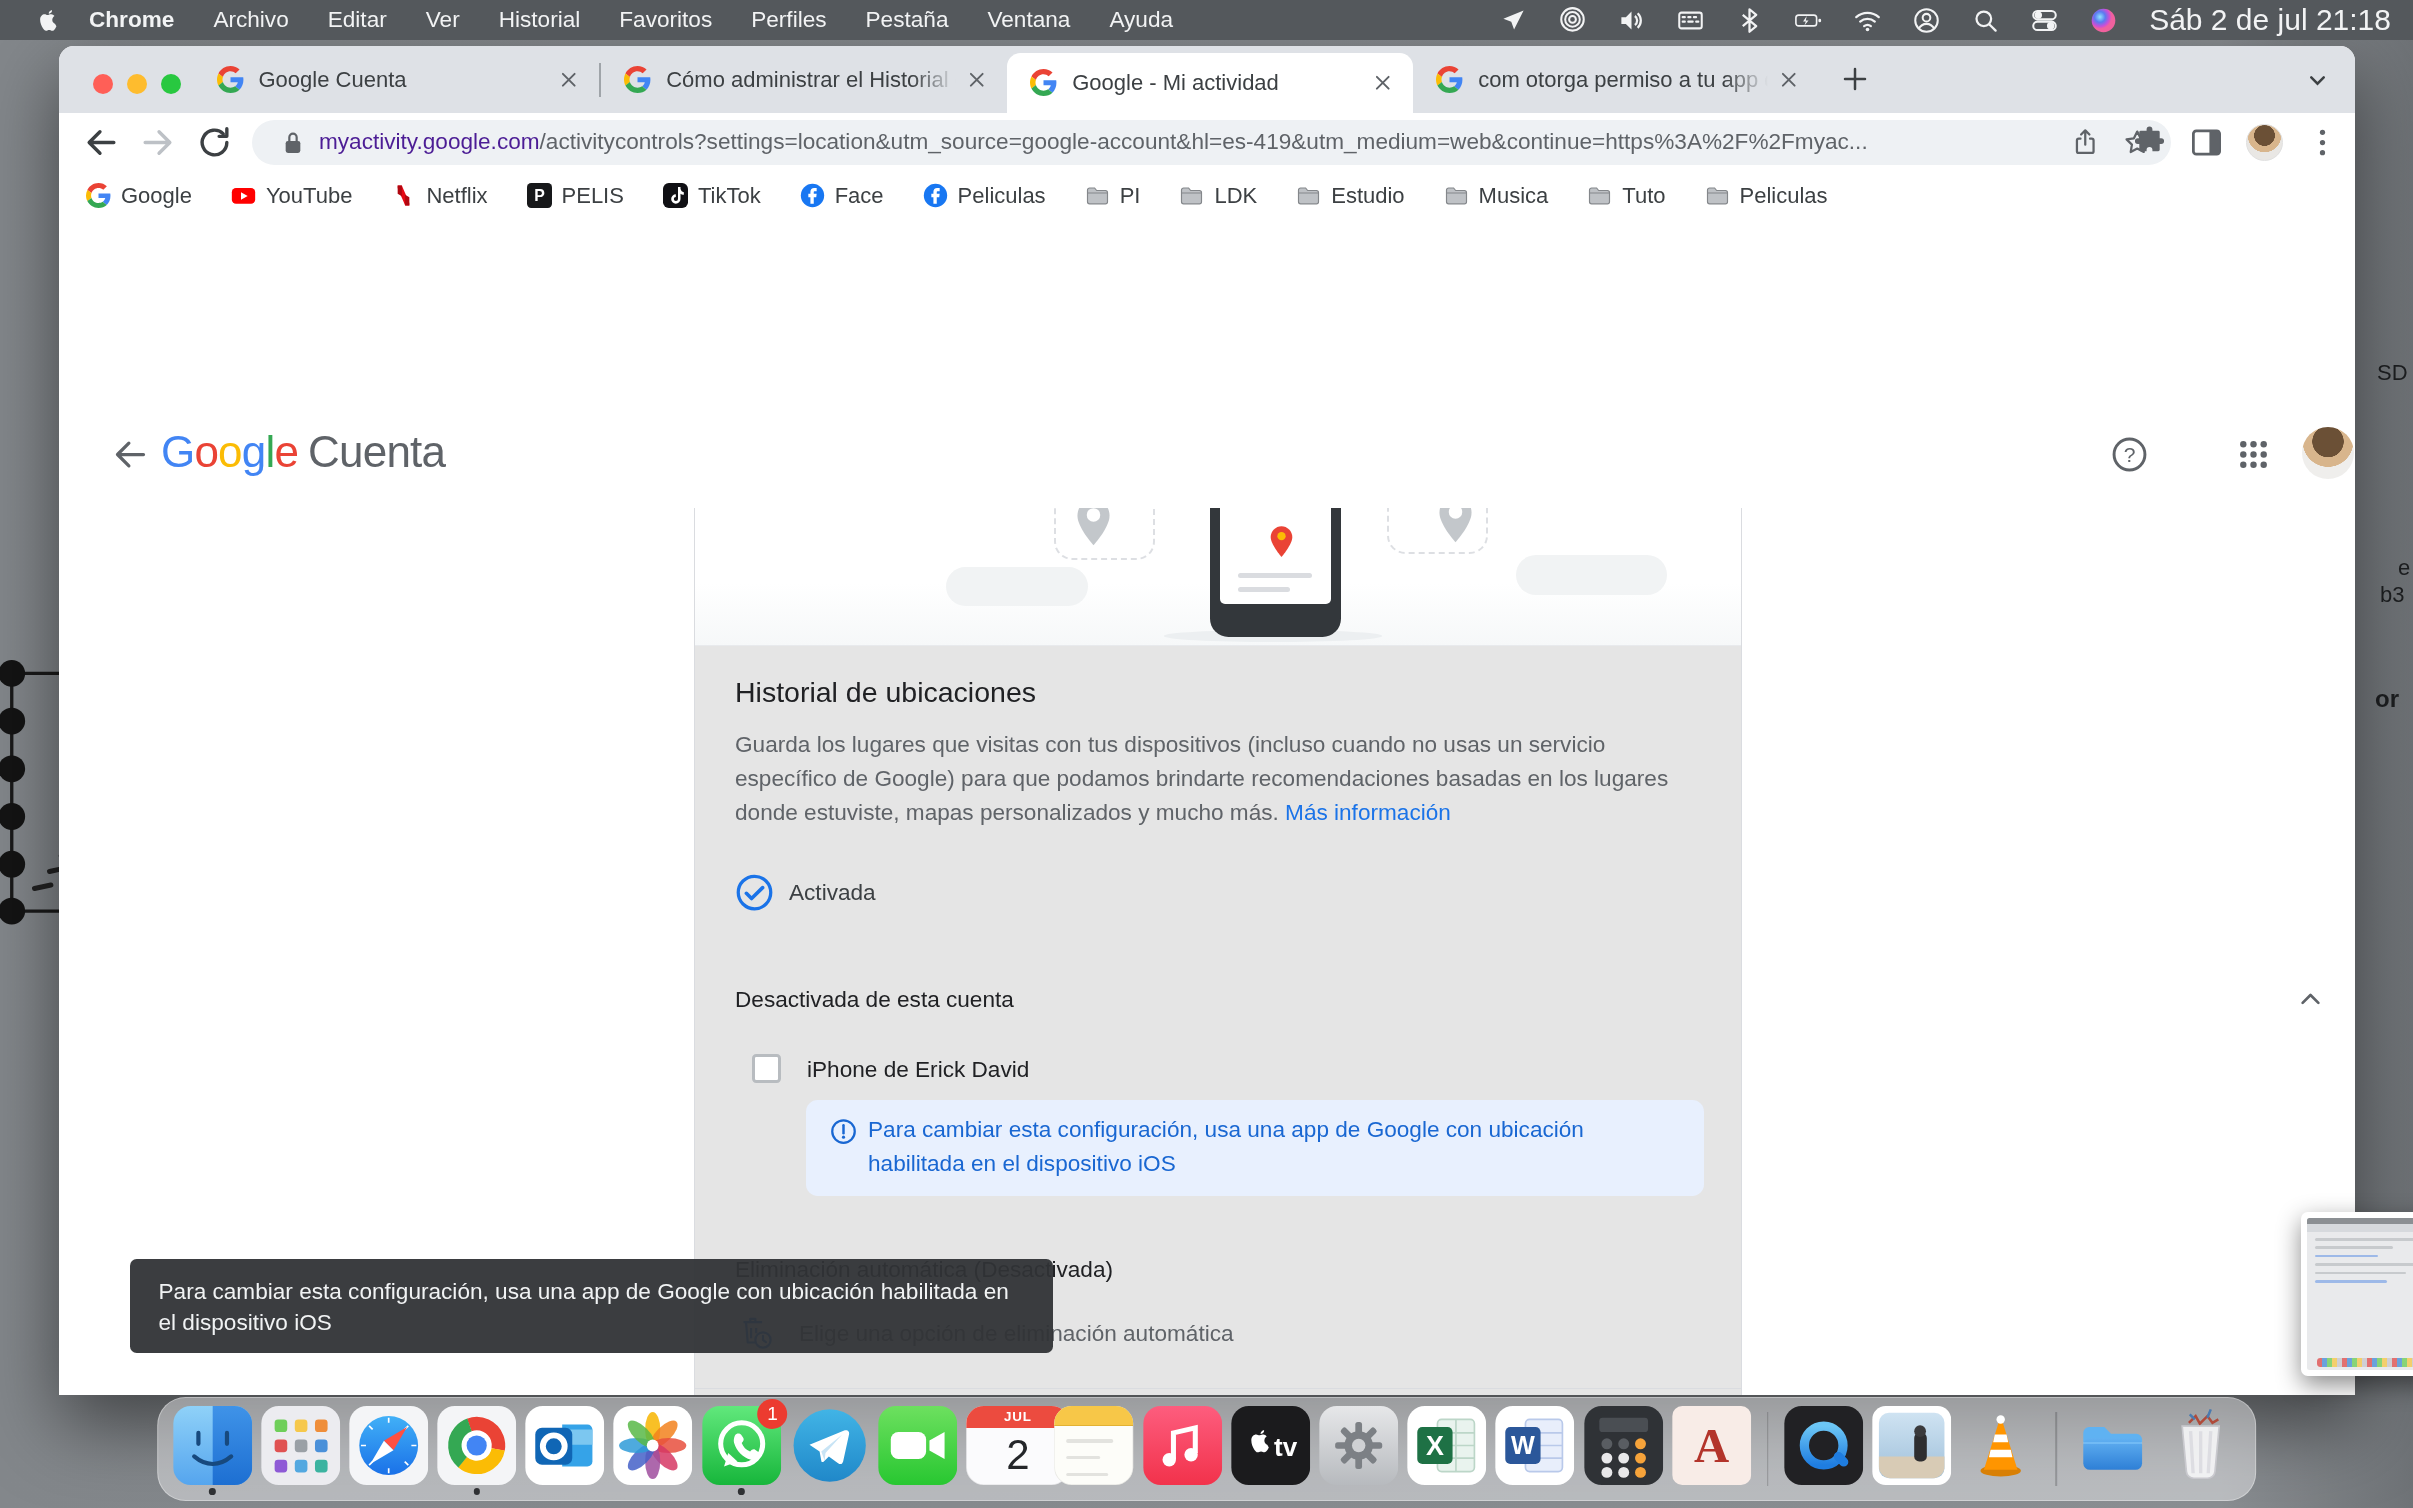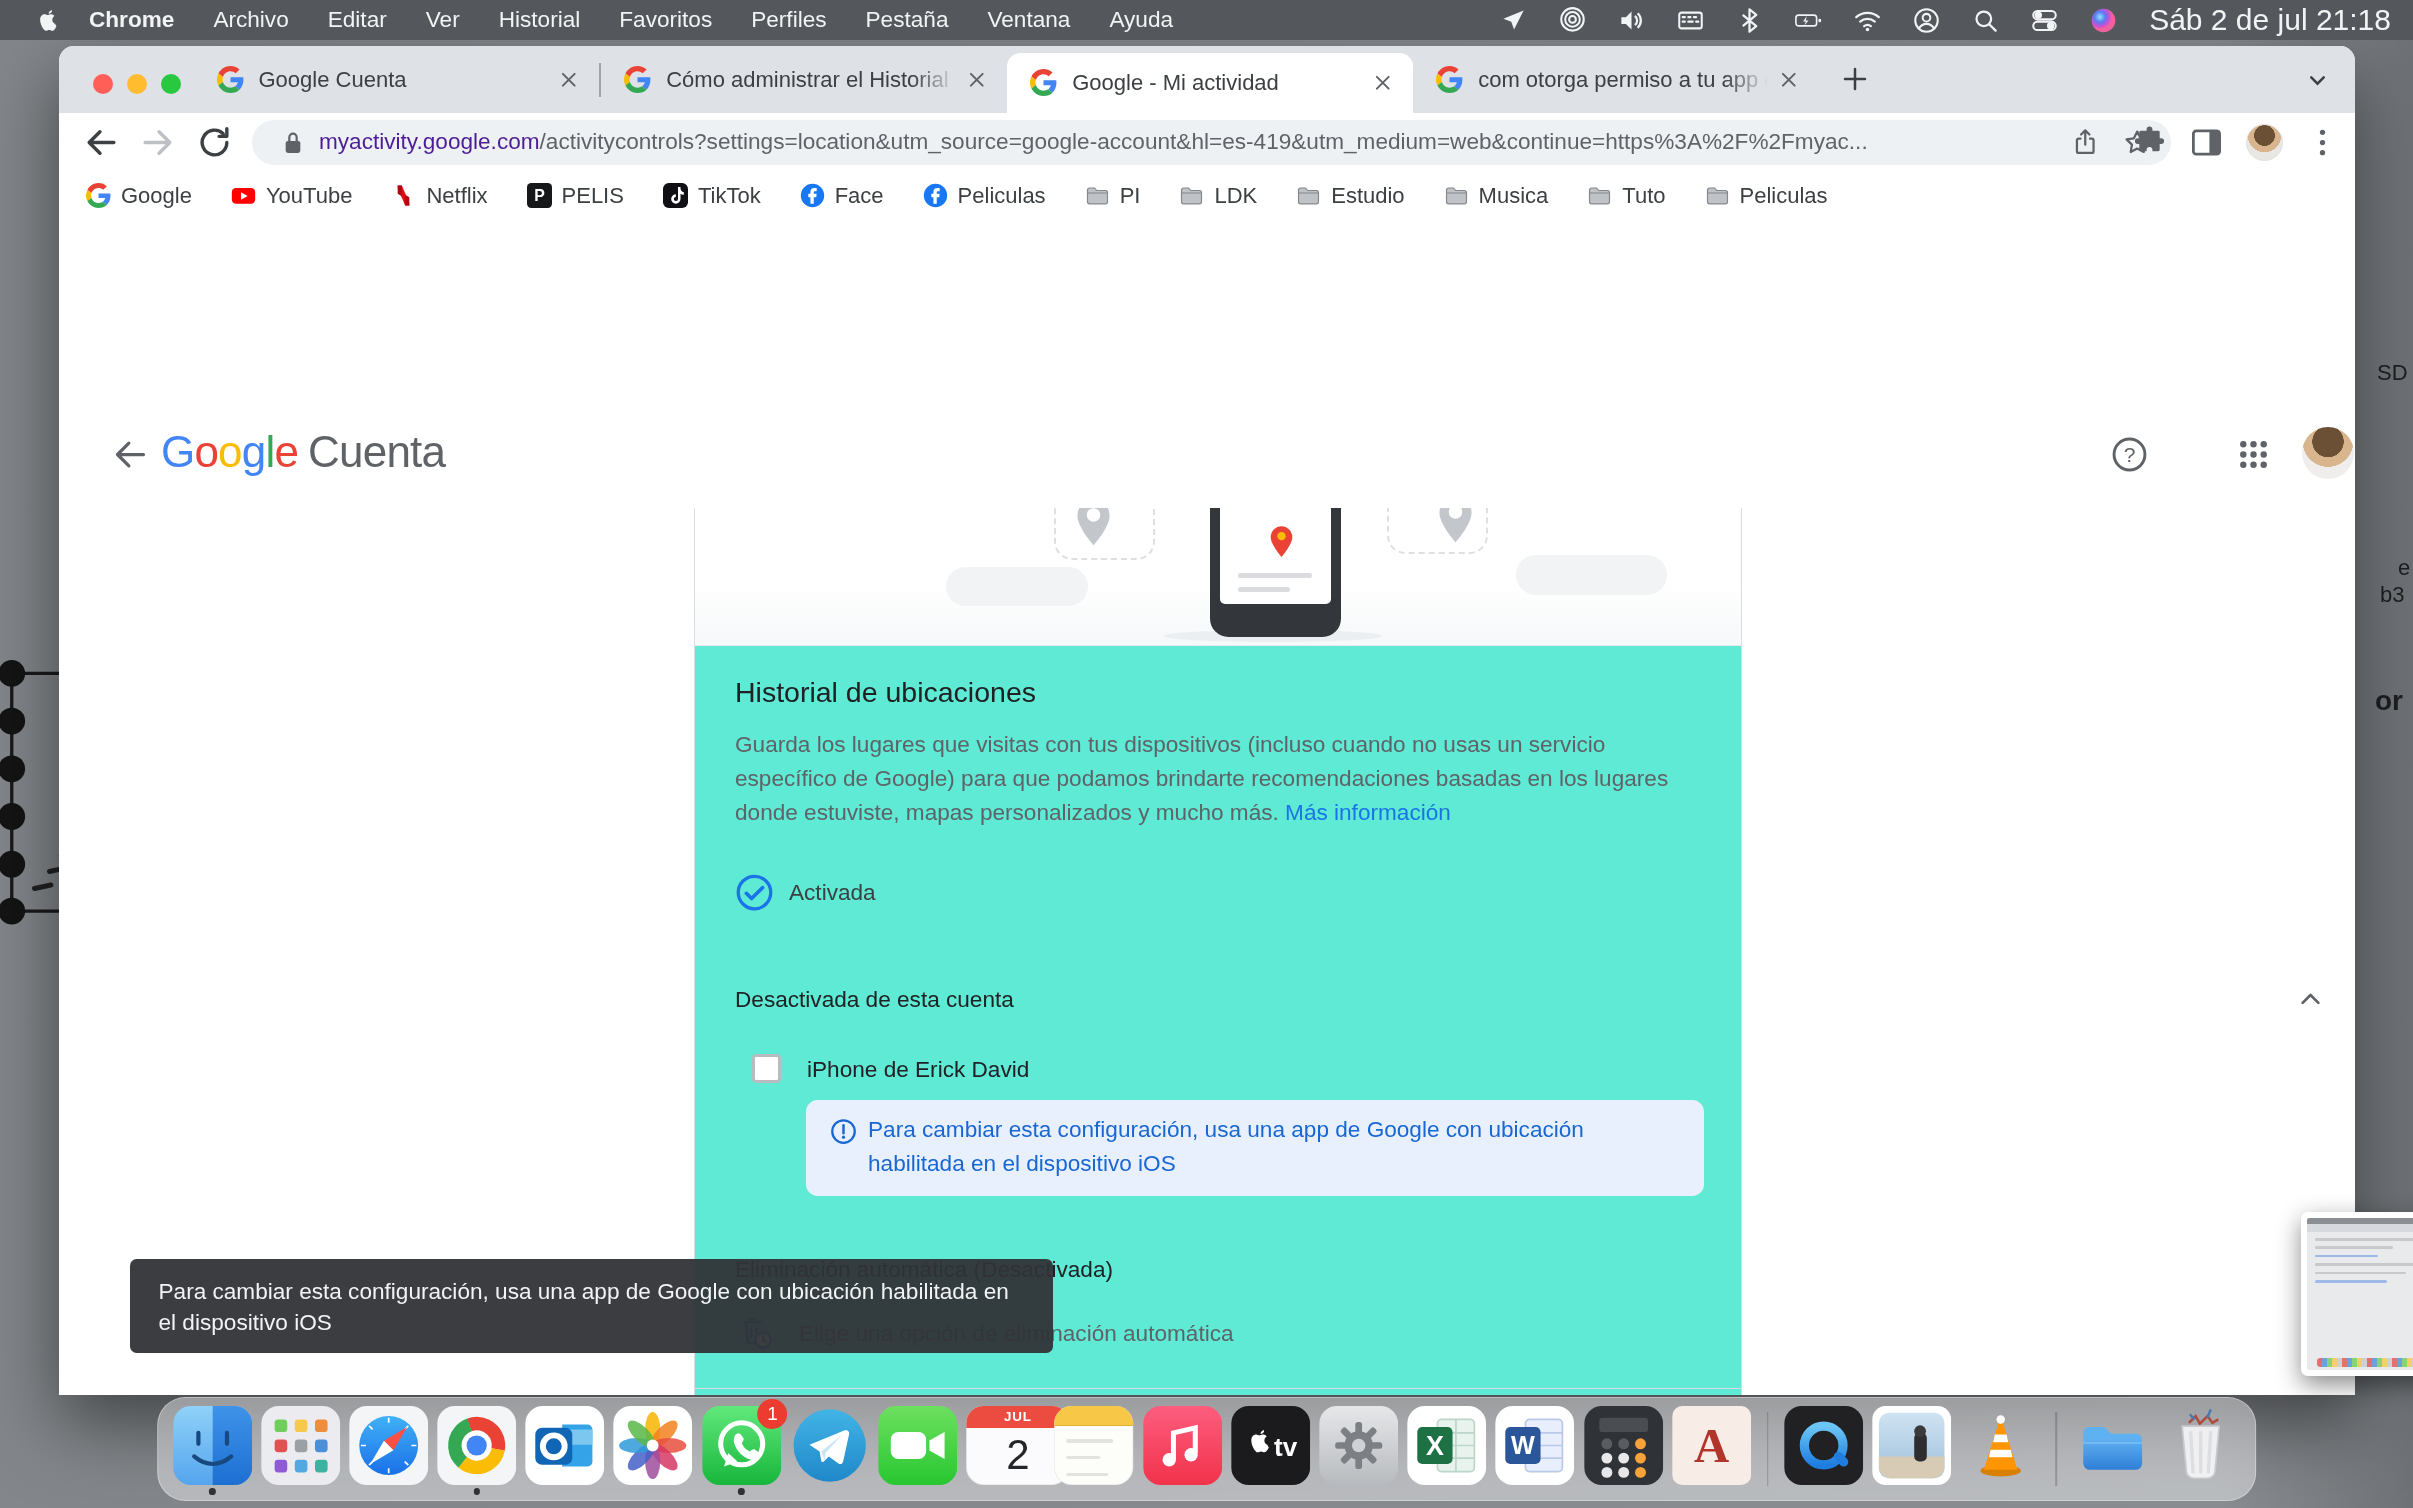--- a/index.html
+++ b/index.html
@@ -2,21 +2,21 @@
 <html style="font-size:13.4px"><head>
 <meta charset="utf-8">
 <style>
   * { margin:0; padding:0; box-sizing:border-box; }
   html,body { width:2413px; height:1508px; overflow:hidden; }
   body { font-family:"Liberation Sans", sans-serif; background:#85898d; position:relative; }
 
   
   .desktop { position:absolute; inset:0; background:linear-gradient(90deg,#83878b 0%,#8a8e92 92%,#6e7276 100%); overflow:hidden; }
   .desk-frag { position:absolute; color:#1d1f21; font-size:22px; }
-  .desk-frag.big { font-size:28px; font-weight:700; }
+  .desk-frag.big { font-size:24px; font-weight:700; }
   .molecule { position:absolute; left:0; top:660px; }
 
   
   .menubar { position:absolute; left:0; top:0; width:2413px; height:40px; background:#54585c;
              display:flex; align-items:center; color:#f2f3f4; font-size:22.6px; z-index:50; }
   .mb-left { display:flex; align-items:center; gap:30px; padding-left:37px;justify-content:space-between; }
   .mb-left .menu-item { white-space:nowrap; }
   .mb-left .menu-item.first { font-weight:700; }
   .apple-ico svg { width:22px; height:25px; display:block; }
   .mb-right { margin-left:auto; display:flex; align-items:center; gap:32px; padding-right:22px; }
@@ -71,21 +71,21 @@
   .acct-back svg{width:39px;height:39px}
   .acct-logo { position:absolute; left:102px; top:208px; font-size:44px; letter-spacing:-0.8px; }
   .acct-logo .suffix { color:#5f6368; margin-left:10px; font-weight:400; }
   .acct-help { position:absolute; left:2051px; top:216px; width:39px; height:39px; }
   .acct-help svg{width:39px;height:39px}
   .acct-grid { position:absolute; left:2177px; top:218px; width:35px; height:35px; }
   .acct-grid svg{width:35px;height:35px}
   .acct-avatar { position:absolute; left:2243px; top:208px; width:52px; height:52px; border-radius:50%;
                  background:radial-gradient(circle at 50% 28%,#6b5036 0 34%,#d8b58c 35% 55%,#efeeec 56%); }
 
-  .card { position:absolute; left:635px; top:289px; width:1048px; height:974px; background:#5eead4;
+  .card { position:absolute; left:635px; top:289px; width:1048px; height:974px; background:#e5e5e5;
           border:0.8px solid #dadce0; border-top:none; border-radius:0 0 13.4px 13.4px; }
   .hero { position:absolute; left:0; top:0; width:100%; height:138px; overflow:hidden;
           border-bottom:0.8px solid #e8eaed; background:linear-gradient(180deg,#fff 55%,#f6f8f9 100%); }
   .cloud { position:absolute; background:#f1f3f4; border-radius:34px; }
   .dash-box { position:absolute; border:2.5px dashed #dadce0; border-radius:18.4px; opacity:.9; }
   .gray-pin { position:absolute; }
   .phone { position:absolute; left:515px; top:-39px; width:131px; height:168px; background:#33373b; border-radius:18.4px; }
   .phone .screen { position:absolute; left:10px; top:23.5px; width:111px; height:111px; background:#fff; border-radius:5px; }
   .phone .scr-line { position:absolute; left:18.4px; height:5px; background:#dadce0; border-radius:2.5px; }
   .phone .pinred { position:absolute; left:49px; top:32px; }

